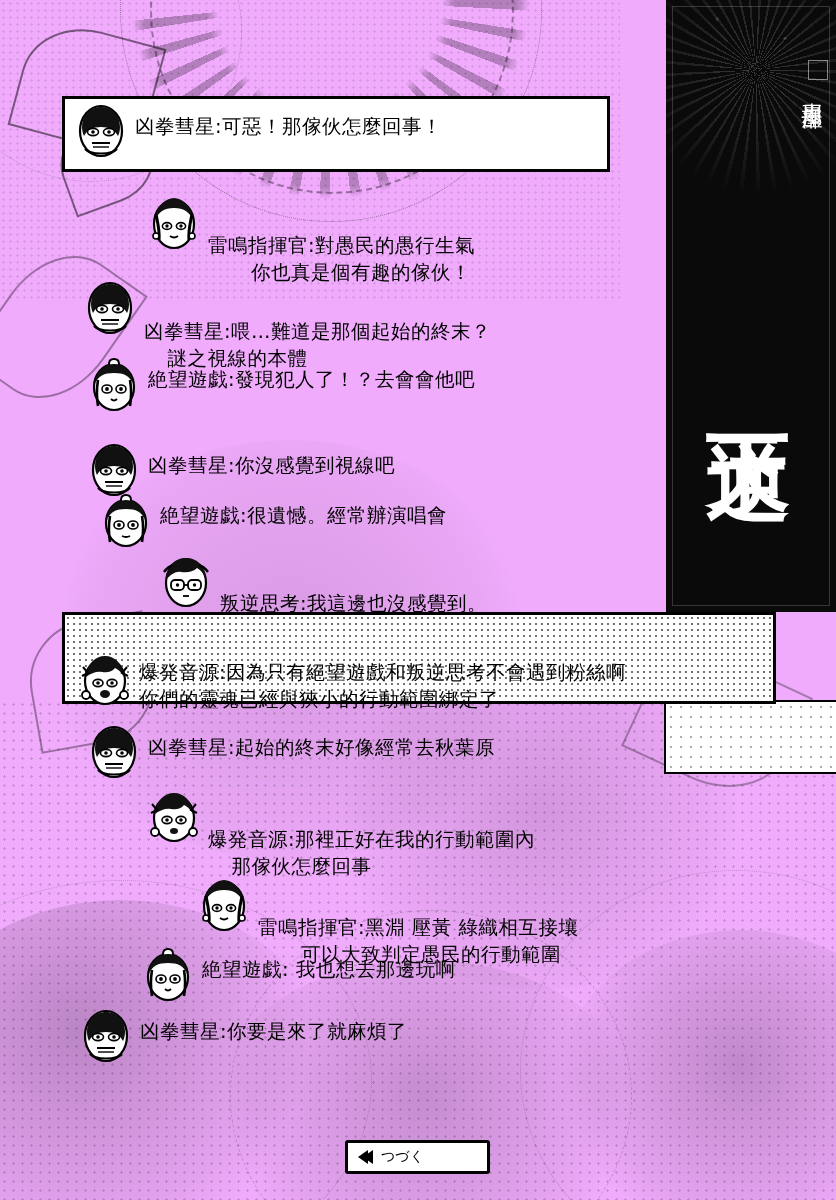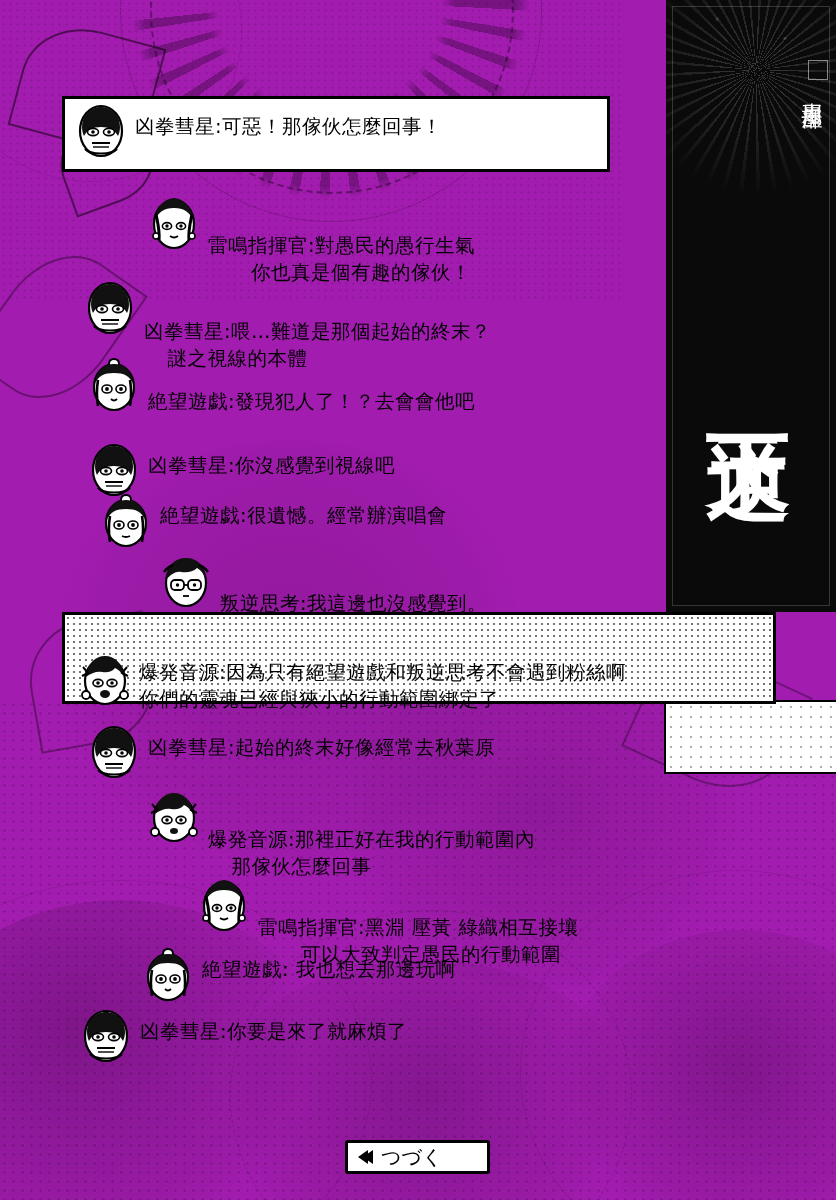--- a/index.html
+++ b/index.html
@@ -7,21 +7,21 @@
     width:836px;height:1200px;
     font-family:"DejaVu Sans","Liberation Sans",sans-serif;
     background:#ffffff;
     overflow:hidden;
     position:relative;
   }
 
   
   .page{
     position:absolute;inset:0;
-    background:#a21caf;
+    background:#f0abfc;
     overflow:hidden;
   }
   
   .blob{position:absolute;border-radius:50%;}
   .b1{left:-90px;top:900px;width:420px;height:330px;background:radial-gradient(circle at 40% 40%, rgba(0,0,0,.22), rgba(0,0,0,.05) 60%, transparent 72%);}
   .b2{left:210px;top:960px;width:430px;height:300px;background:radial-gradient(circle at 50% 45%, rgba(0,0,0,.18), rgba(0,0,0,.04) 62%, transparent 74%);}
   .b3{left:560px;top:930px;width:360px;height:300px;background:radial-gradient(circle at 50% 45%, rgba(0,0,0,.20), rgba(0,0,0,.05) 60%, transparent 73%);}
   .b4{left:40px;top:440px;width:500px;height:420px;background:radial-gradient(circle at 50% 50%, rgba(0,0,0,.10), rgba(0,0,0,.03) 60%, transparent 72%);}
   .b5{left:330px;top:630px;width:420px;height:360px;background:radial-gradient(circle at 50% 50%, rgba(0,0,0,.12), rgba(0,0,0,.03) 60%, transparent 72%);}
 
@@ -182,21 +182,21 @@
   .continue .arrow{
     width:0;height:0;
     border-top:7px solid transparent;border-bottom:7px solid transparent;
     border-right:10px solid #000;
   }
   .continue .arrow2{
     width:0;height:0;margin-left:-13px;
     border-top:7px solid transparent;border-bottom:7px solid transparent;
     border-right:10px solid #000;
   }
-  .continue .txt{font-size:20px;}
+  .continue .txt{font-size:14px;}
 </style>
 </head>
 <body>
 
 <div class="page">
 
   <div class="halftone2"></div>
   <div class="rays"></div>
   <div class="lace-ring lr1"></div>
   <div class="lace-ring lr2"></div>
@@ -283,21 +283,21 @@
           <path d="M20 46h16" stroke="#000" stroke-width="1.4"></path>
           <path d="M12 48c5 6 27 6 32 0" stroke="#000" stroke-width="2" fill="none"></path>
         </svg>
       </div>
       <div class="speech">
         <span>凶拳彗星:喂…難道是那個起始的終末？</span>
         <span class="l2">謎之視線的本體</span>
       </div>
     </div>
 
-    <div class="line" style="left:24px;top:176px;align-items:flex-end;">
+    <div class="line" style="left:24px;top:176px;">
       <div class="avatar">
         <svg viewBox="0 0 56 62">
           <ellipse cx="28" cy="33" rx="20" ry="23" fill="#fff" stroke="#000" stroke-width="2.2"></ellipse>
           <path d="M28 5c3 0 5 2 5 5s-2 5-5 5-5-2-5-5 2-5 5-5z" fill="#fff" stroke="#000" stroke-width="2"></path>
           <path d="M9 30c1-13 9-20 19-20s18 7 19 20c-3-8-9-11-19-11S12 22 9 30z" fill="#111"></path>
           <path d="M12 26c-2 12-1 20 0 26M44 26c2 12 1 20 0 26" stroke="#000" stroke-width="2.6" fill="none"></path>
           <ellipse cx="21" cy="35" rx="5" ry="4" fill="#fff" stroke="#000" stroke-width="1.6"></ellipse>
           <ellipse cx="35" cy="35" rx="5" ry="4" fill="#fff" stroke="#000" stroke-width="1.6"></ellipse>
           <circle cx="21" cy="35" r="1.9" fill="#000"></circle>
             <circle cx="35" cy="35" r="1.9" fill="#000"></circle>

